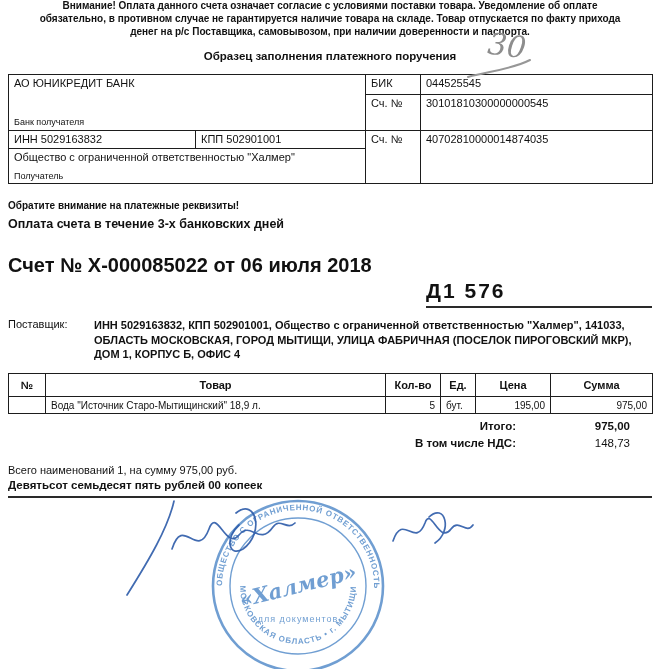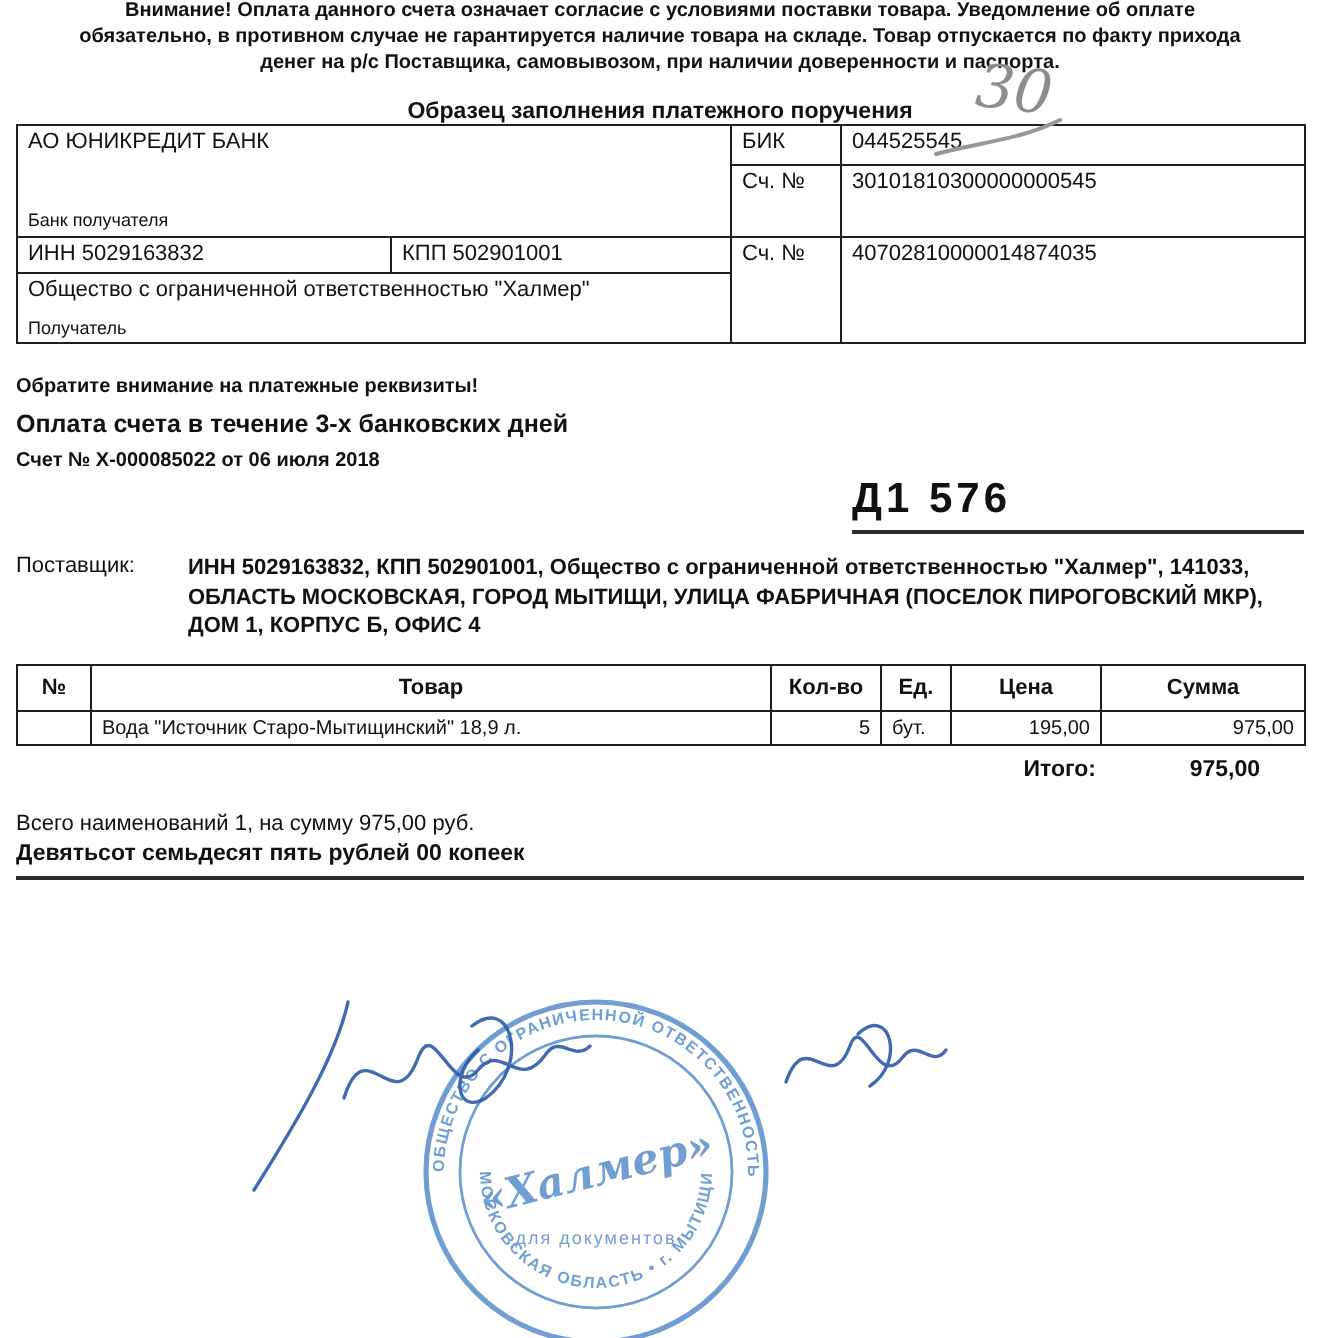--- a/index.html
+++ b/index.html
@@ -10,44 +10,44 @@
   }
   .page { padding:0 8px 0; position:relative; }
 
   .disclaimer { font-weight:700; font-size:10px; line-height:1.28; text-align:center; max-width:600px; margin:0 auto; }
 
   .sample-row { position:relative; text-align:center; margin-top:8px; height:16px; }
   .sample-title { font-weight:700; font-size:11.5px;margin-top:44px; }
   .handwritten-number { position:absolute; left:480px; top:-18px; font-family:"DejaVu Serif",serif;
     font-style:italic; font-size:30px; color:#8d8d8d; transform:rotate(7deg); }
 
-  table.bank-table { width:644px; border-collapse:collapse; table-layout:fixed; }
+  table.bank-table { width:644px; border-collapse:collapse; margin-top:12px; table-layout:fixed; }
   table.bank-table td { border:1px solid #1d1d1d; font-size:11px; padding:2px 5px; vertical-align:top; }
   .cell-label { font-size:9px; }
   .stack-56 { display:flex; flex-direction:column; justify-content:space-between; height:50px; }
   .stack-34 { display:flex; flex-direction:column; justify-content:space-between; height:30px; }
 
   .attention { font-weight:700; font-size:10px; margin-top:16px; }
   .terms { font-weight:700; font-size:12.5px; margin-top:6px; }
-  .invoice-title { font-weight:700; font-size:10px; margin-top:6px; }
+  .invoice-title { font-weight:700; font-size:20px; margin-top:23px; }
   .doc-ref-wrap { text-align:right; margin-top:2px; }
   .doc-ref { display:inline-block; min-width:222px; text-align:left; font-size:21px; font-weight:700;
     letter-spacing:2px; border-bottom:2px solid #2a2a2a; padding:0 4px 3px 0; }
 
   .party { display:flex; margin-top:10px; font-size:11px; }
   .party-label { width:86px; flex:none; }
   .party-value { font-weight:700; line-height:1.3; flex:1; }
 
   table.items-table { width:644px; border-collapse:collapse; margin-top:12px; table-layout:fixed; }
   table.items-table th { border:1px solid #1d1d1d; font-size:11px; font-weight:700; padding:5px 3px; }
   table.items-table td { border:1px solid #1d1d1d; font-size:10px; padding:1px 5px; height:14px; }
   .r { text-align:right; } .l { text-align:left; } .c { text-align:center; }
 
   .totals { margin-top:4px; }
-  .total-row { display:flex; justify-content:flex-end; font-size:11.5px; padding-right:22px; line-height:1.45; }
+  .total-row { display:flex; justify-content:flex-end; font-size:11.5px; padding-right:22px; line-height:1.45;gap:32px; }
   .total-label { font-weight:700; }
   .total-value { width:82px; text-align:right; }
   .total-value.bold { font-weight:700; }
 
   .summary { font-size:11px; margin-top:12px; }
   .amount-words { font-weight:700; font-size:11.5px; margin-top:3px; padding-bottom:5px; border-bottom:2px solid #2a2a2a; }
 
   .sig-row { display:flex; align-items:flex-end; margin-top:30px; padding:0 14px 0 20px; font-size:11.5px; }
   .sig-label { font-weight:700; white-space:nowrap; }
   .sig-line { display:inline-block; border-bottom:1px solid #2a2a2a; height:14px; margin:0 2px; }
@@ -149,20 +149,24 @@
         <td class="r">975,00</td>
       </tr>
     </tbody>
   </table>
 
   <div class="totals">
     <div class="total-row">
       <span class="total-label">Итого:</span>
       <span class="total-value bold">975,00</span>
     </div>
+    <div class="total-row">
+      <span class="total-label">В том числе НДС:</span>
+      <span class="total-value">148,73</span>
+    </div>
   </div>
 
   <div class="summary">Всего наименований 1, на сумму 975,00 руб.</div>
   <div class="amount-words">Девятьсот семьдесят пять рублей 00 копеек</div>
 
 </div>
 
 <svg class="stamp" viewBox="0 0 176 176">
   <g fill="none" stroke="#4d87c7">
     <circle cx="88" cy="88" r="85" stroke-width="2.6"></circle>

